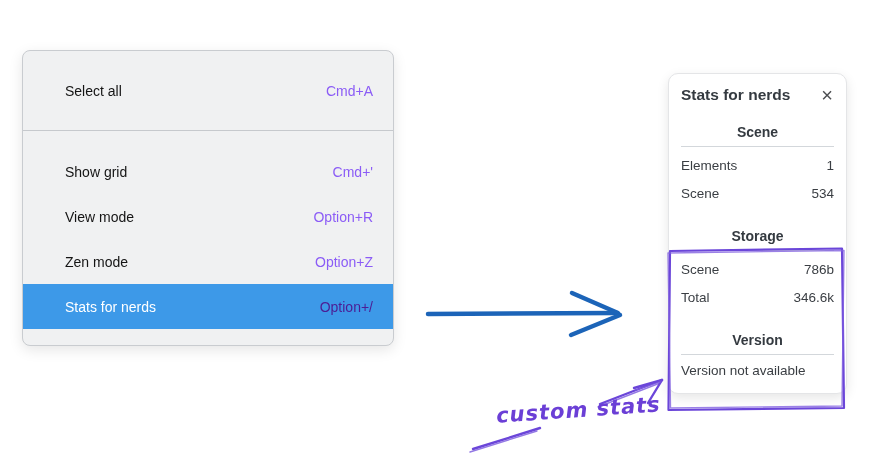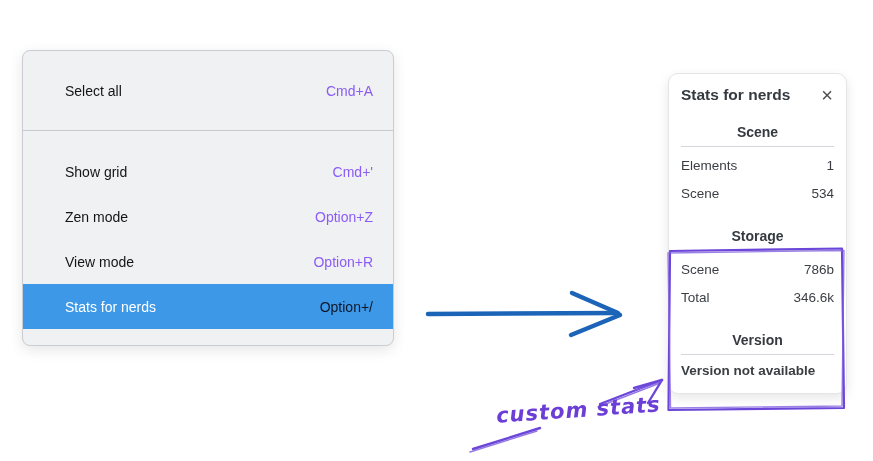--- a/index.html
+++ b/index.html
@@ -22,21 +22,21 @@
   }
   .menu-group-1 { padding:17px 0; }
   .menu-group-2 { padding:18px 0 16px; }
   .menu-divider { border-top:1px solid #c6c9cd; }
   .menu-item {
     display:flex; justify-content:space-between; align-items:center;
     height:45px; padding:0 20px 0 42px; cursor:default;
   }
   .menu-item .shortcut { color:#8b5cf6; }
   .menu-item.highlighted { background:#3d99e8; color:#ffffff; }
-  .menu-item.highlighted .shortcut { color:#0f172a;text-align:center; }
+  .menu-item.highlighted .shortcut { color:#4c1d95;text-align:center; }
 
   
   .panel {
     position:absolute; left:668px; top:73px; width:179px;
     background:#ffffff;
     border:1px solid #e4e5e7;
     border-radius:10px;
     box-shadow:0 4px 12px rgba(0,0,0,0.10);
     padding:12px 12px 12px;
     color:#3a3e43; font-size:13.5px;
@@ -53,21 +53,21 @@
   .section-heading {
     text-align:center; font-weight:bold; font-size:14px; color:#343a40;
     margin-top:18px; margin-bottom:4px; line-height:20px;
   }
   .section-heading.first { margin-top:6px; }
   .section-rule { border-bottom:1px solid #d3d7db; margin-bottom:4px; }
   .stat-row {
     display:flex; justify-content:space-between; align-items:center;
     height:28.5px;
   }
-  .stat-note { line-height:20px; margin-top:6px; color:#3a3e43;font-weight:bold; }
+  .stat-note { line-height:20px; margin-top:6px; color:#3a3e43; }
 
   
   .svg-abs { position:absolute; pointer-events:none; }
   .annot-label {
     position:absolute; left:496px; top:398px;
     font-family:"DejaVu Sans", sans-serif;
     font-style:italic; font-weight:600;
     font-size:21px; letter-spacing:1px;
     color:#6b3fd6;
     transform:rotate(-4deg);
@@ -86,26 +86,26 @@
         <span class="shortcut">Cmd+A</span>
       </div>
     </div>
     <div class="menu-divider"></div>
     <div class="menu-group-2">
       <div class="menu-item">
         <span>Show grid</span>
         <span class="shortcut">Cmd+'</span>
       </div>
       <div class="menu-item">
+        <span>View mode</span>
+        <span class="shortcut">Option+R</span>
+      </div>
+      <div class="menu-item">
         <span>Zen mode</span>
         <span class="shortcut">Option+Z</span>
-      </div>
-      <div class="menu-item">
-        <span>View mode</span>
-        <span class="shortcut">Option+R</span>
       </div>
       <div class="menu-item highlighted">
         <span>Stats for nerds</span>
         <span class="shortcut">Option+/</span>
       </div>
     </div>
   </div>
 
   <svg class="svg-abs" style="left:420px; top:283px;" width="210" height="62" viewBox="0 0 210 62">
     <line x1="8" y1="31" x2="197" y2="30" stroke="#1c64b8" stroke-width="4.5" stroke-linecap="round"></line>

